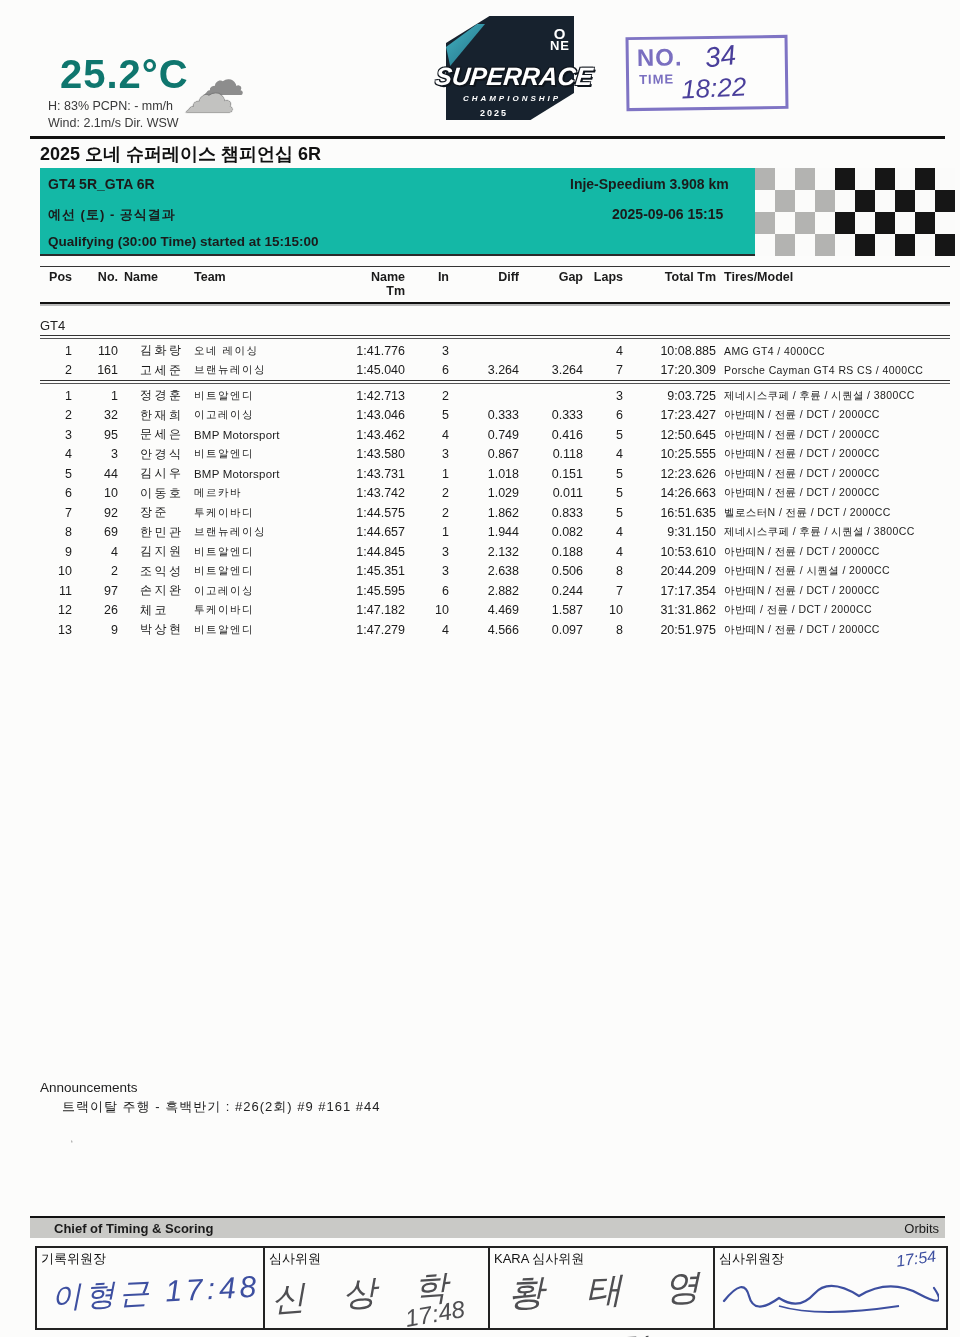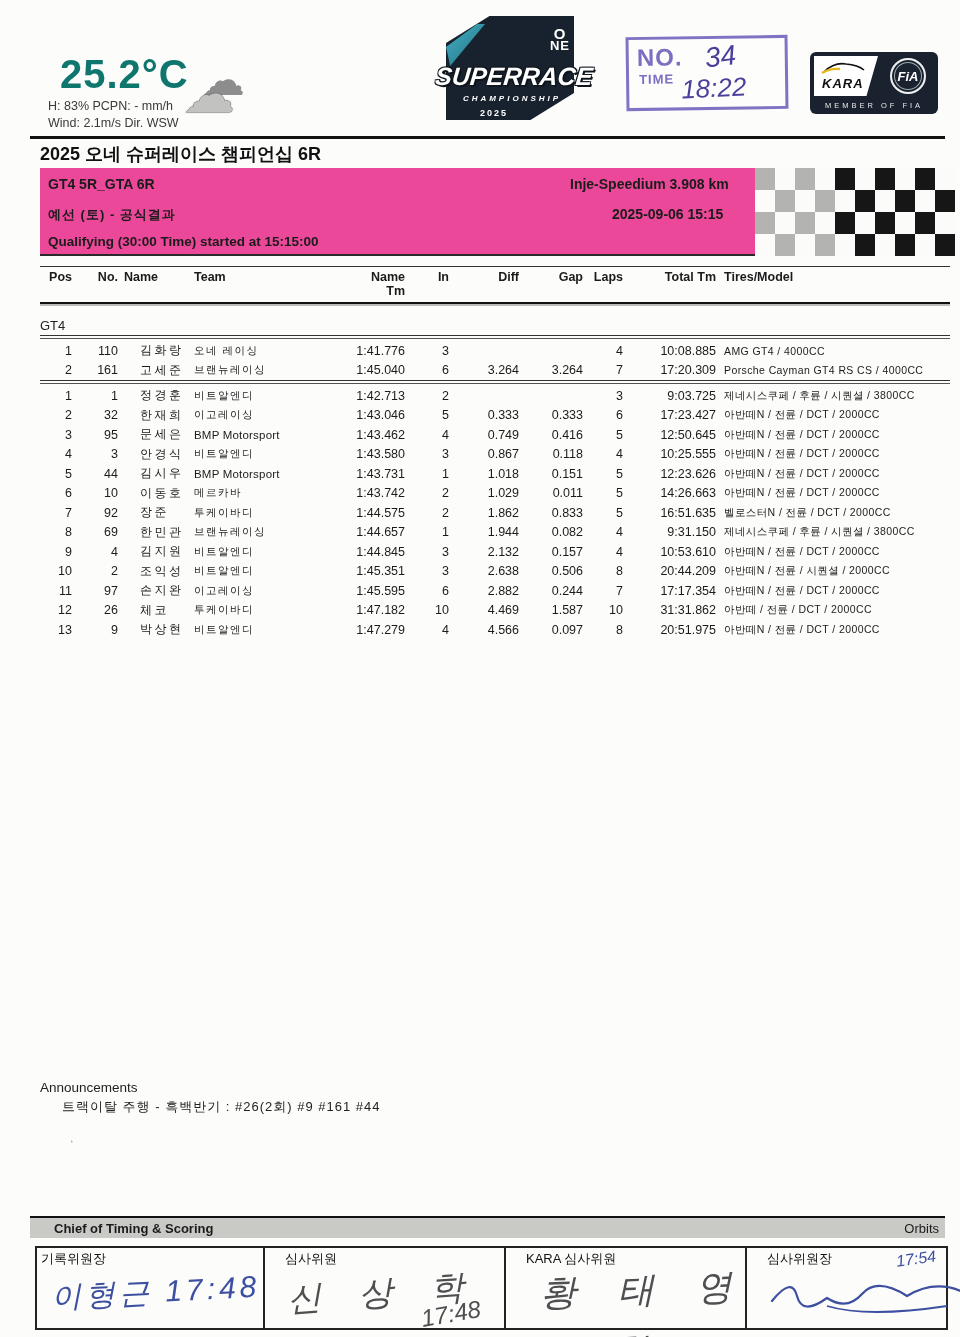--- a/index.html
+++ b/index.html
@@ -64,21 +64,21 @@
     box-shadow:inset 0 0 0 2px #1a2230, inset 0 0 0 3px #9aa; }
   .kara-member { position:absolute; left:0; bottom:4px; width:100%; text-align:center;
     font-size:7.5px; letter-spacing:3px; color:#e8e8e8; }
 
   
   .rule-top { position:absolute; left:30px; top:136px; width:915px; height:3px; background:#111; }
   .doc-title { position:absolute; left:40px; top:142px; font-size:18px; font-weight:bold; color:#111; }
   .sort-note { position:absolute; right:18px; top:140px; font-size:18px; font-weight:bold; color:#111;margin-top:48px; }
 
   .infobox { position:absolute; left:40px; top:168px; width:915px; height:88px;
-    background:#ec4899; border-bottom:2px solid #2a2a2a; }
+    background:#14b8a6; border-bottom:2px solid #2a2a2a; }
   .info-session { position:absolute; left:8px; top:8px; font-size:14px; font-weight:bold; }
   .info-circuit { position:absolute; left:530px; top:8px; font-size:14px; font-weight:bold; }
   .info-round { position:absolute; left:8px; top:38px; font-size:13px; font-weight:bold; letter-spacing:1px;}
   .info-date { position:absolute; left:572px; top:38px; font-size:14px; font-weight:bold; }
   .info-qual { position:absolute; left:8px; top:66px; font-size:13.5px; font-weight:bold; }
   .checkers { position:absolute; right:0; top:0; width:200px; height:88px; display:grid;
     grid-template-columns:repeat(10,1fr); grid-template-rows:repeat(4,1fr); }
   .checkers div { width:100%; height:100%; }
 
   
@@ -107,21 +107,21 @@
   .ann-text { font-size:13px; letter-spacing:1px; margin-top:3px; padding-left:22px; color:#222; }
   .ann-mark { position:absolute; left:28px; top:58px; color:#777; font-size:11px; transform:rotate(40deg); }
 
   
   .footer-bar { position:absolute; left:30px; top:1216px; width:915px; height:22px;
     background:#c9c9c6; border-top:2.5px solid #111; }
   .footer-left { position:absolute; left:24px; top:3px; font-size:13px; font-weight:bold; }
   .footer-right { position:absolute; right:6px; top:3px; font-size:13px; }
 
   .sigtable { position:absolute; left:35px; top:1246px; width:913px; height:84px;
-    border:2.5px solid #222; display:grid; grid-template-columns:228px 225px 225px 1fr;gap:16px; }
+    border:2.5px solid #222; display:grid; grid-template-columns:228px 225px 225px 1fr; }
   .sigcell { border-right:2px solid #222; position:relative; }
   .sigcell:last-child { border-right:none; }
   .siglabel { font-size:13px; padding:2px 0 0 4px; color:#111; }
   .sig-hw { position:absolute; font-style:italic; white-space:nowrap; }
   .ink-blue { color:#3d4fa0; }
   .ink-gray { color:#4f4f52; }
   .sig1 { left:14px; top:24px; font-size:30px; transform:rotate(-3deg); letter-spacing:4px;}
   .sig2 { left:6px; top:22px; font-size:34px; transform:rotate(-4deg); letter-spacing:14px;}
   .sig2b { left:140px; top:52px; font-size:24px; transform:rotate(-10deg); }
   .sig3 { left:18px; top:18px; font-size:36px; transform:rotate(-2deg); letter-spacing:16px;}
@@ -156,30 +156,20 @@
     <div class="logo-year">2025</div>
   </div>
 
   <div class="stamp">
     <div class="stamp-no">NO.</div>
     <div class="stamp-time">TIME</div>
     <div class="hw stamp-no-val">34</div>
     <div class="hw stamp-time-val">18:22</div>
   </div>
 
-  <div class="kara">
-    <div class="kara-white"></div>
-    <svg class="kara-car" viewBox="0 0 48 16">
-      <path d="M4 12 Q14 2 26 4 Q38 5 44 10" stroke="#111" stroke-width="1.6" fill="none"></path>
-      <path d="M2 13 Q10 8 20 9" stroke="#e8b820" stroke-width="2.4" fill="none"></path>
-    </svg>
-    <div class="kara-text">KARA</div>
-    <div class="fia-circle">FiA</div>
-    <div class="kara-member">MEMBER OF FIA</div>
-  </div>
 
   <div class="rule-top"></div>
   <div class="doc-title">2025 오네 슈퍼레이스 챔피언십 6R</div>
   <div class="sort-note">Sorted on best lap time</div>
 
   <div class="infobox">
     <div class="info-session">GT4 5R_GTA 6R</div>
     <div class="info-circuit">Inje-Speedium 3.908 km</div>
     <div class="info-round">예선 (토) - 공식결과</div>
     <div class="info-date">2025-09-06 15:15</div>
@@ -377,21 +367,21 @@
           <div class="tires">제네시스쿠페 / 후륜 / 시퀀셜 / 3800CC</div>
         </div>
         <div class="drow">
           <div class="c-r">9</div>
           <div class="c-r">4</div>
           <div class="nm">김지원</div>
           <div class="tm">비트알엔디</div>
           <div class="c-r">1:44.845</div>
           <div class="c-r">3</div>
           <div class="c-r">2.132</div>
-          <div class="c-r">0.157</div>
+          <div class="c-r">0.188</div>
           <div class="c-r">4</div>
           <div class="c-r">10:53.610</div>
           <div class="tires">아반떼N / 전륜 / DCT / 2000CC</div>
         </div>
         <div class="drow">
           <div class="c-r">10</div>
           <div class="c-r">2</div>
           <div class="nm">조익성</div>
           <div class="tm">비트알엔디</div>
           <div class="c-r">1:45.351</div>

